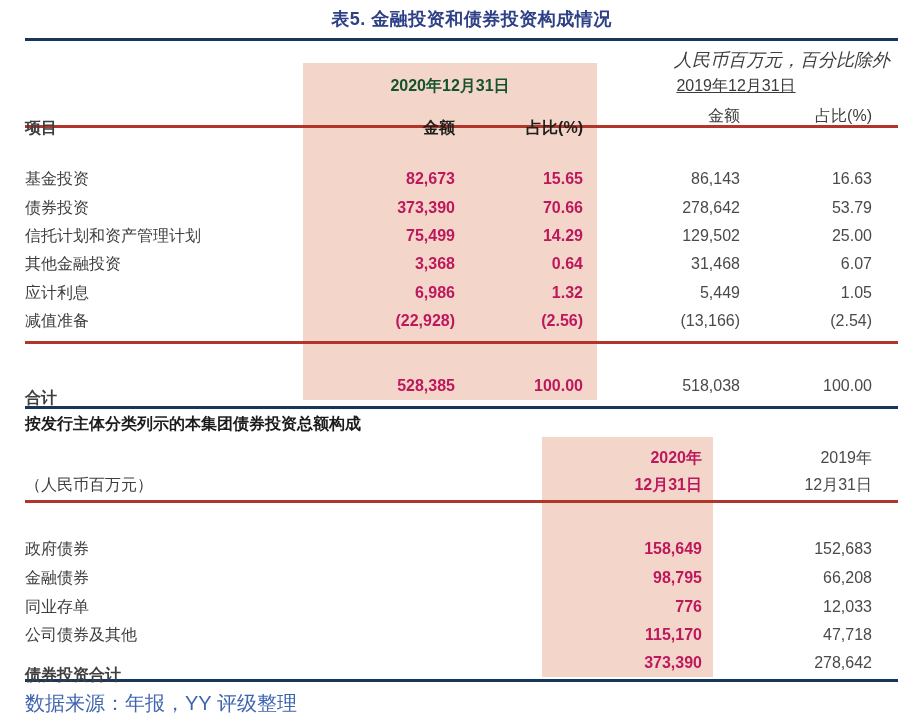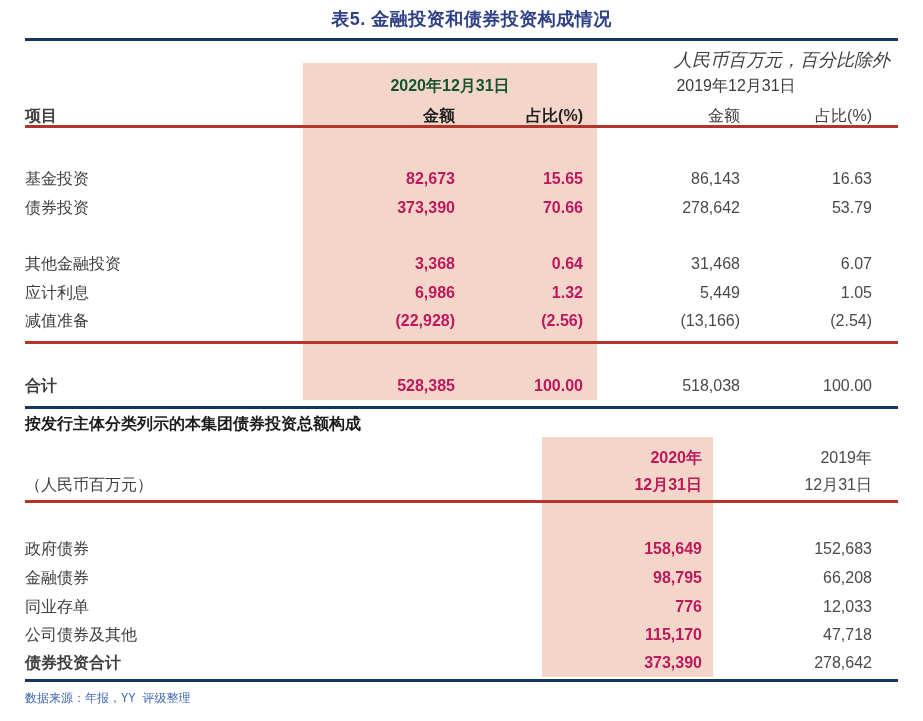--- a/index.html
+++ b/index.html
@@ -16,36 +16,36 @@
   .navy{height:3px;background:#17365d;}
   .red{height:3px;background:#b2352b;}
   .pink{background:#f3d6c9;z-index:0;}
   .pink1{left:303px;top:63px;width:294px;height:337px;}
   .pink2{left:542px;top:437px;width:171px;height:240px;}
   .note{
     top:48px;right:33px;font-size:18px;font-style:italic;color:#3f3f3f;z-index:2;
   }
   .colgroup{top:75px;height:22px;line-height:22px;font-size:16px;z-index:2;text-align:center;}
   .cg2020{left:303px;width:294px;font-weight:bold;color:#14532d;}
-  .cg2019{left:660px;width:152px;color:#3c3c3c;}
+  .cg2019{left:660px;width:152px;color:#3c3c3c;text-decoration:underline;}
   .hdr{top:101px;height:22px;line-height:22px;font-size:16px;z-index:2;}
-  .bold{font-weight:bold;color:#1f1f1f;}
+  .bold{font-weight:bold;color:#1f1f1f;margin-top:12px;}
   .row{left:0;right:0;height:29px;line-height:29px;font-size:16px;z-index:2;}
   .row span{position:absolute;top:0;height:29px;line-height:29px;white-space:nowrap;}
   .lbl{left:25px;color:#3e3e3e;}
   .c1{right:468px;}  
   .c2{right:340px;}  
   .c3{right:183px;}  
   .c4{right:51px;}   
   .b1{right:221px;}  
   .numb{font-weight:bold;color:#be185d;}
   .num{color:#4a4a4a;}
   .sect{top:414px;left:25px;font-size:16px;font-weight:bold;color:#1b1b1b;z-index:2;}
   .t2hdr{height:26px;line-height:26px;font-size:16px;z-index:2;}
-  .footer{top:690px;left:25px;font-size:12px;color:#3f65b0;z-index:2;font-family:Liberation Mono, monospace;}
+  .footer{top:690px;left:25px;font-size:20px;color:#3f65b0;z-index:2;}
 </style>
 </head>
 <body>
 
 <div class="page">
 
   <div class="abs pink pink1"></div>
   <div class="abs pink pink2"></div>
 
   <div class="abs title">表5. 金融投资和债券投资构成情况</div>
@@ -71,20 +71,27 @@
     <span class="c2 numb">15.65</span>
     <span class="c3 num">86,143</span>
     <span class="c4 num">16.63</span>
   </div>
   <div class="abs row" style="top:193px">
     <span class="lbl">债券投资</span>
     <span class="c1 numb">373,390</span>
     <span class="c2 numb">70.66</span>
     <span class="c3 num">278,642</span>
     <span class="c4 num">53.79</span>
+  </div>
+  <div class="abs row" style="top:221px">
+    <span class="lbl">信托计划和资产管理计划</span>
+    <span class="c1 numb">75,499</span>
+    <span class="c2 numb">14.29</span>
+    <span class="c3 num">129,502</span>
+    <span class="c4 num">25.00</span>
   </div>
   <div class="abs row" style="top:249px">
     <span class="lbl">其他金融投资</span>
     <span class="c1 numb">3,368</span>
     <span class="c2 numb">0.64</span>
     <span class="c3 num">31,468</span>
     <span class="c4 num">6.07</span>
   </div>
   <div class="abs row" style="top:278px">
     <span class="lbl">应计利息</span>

